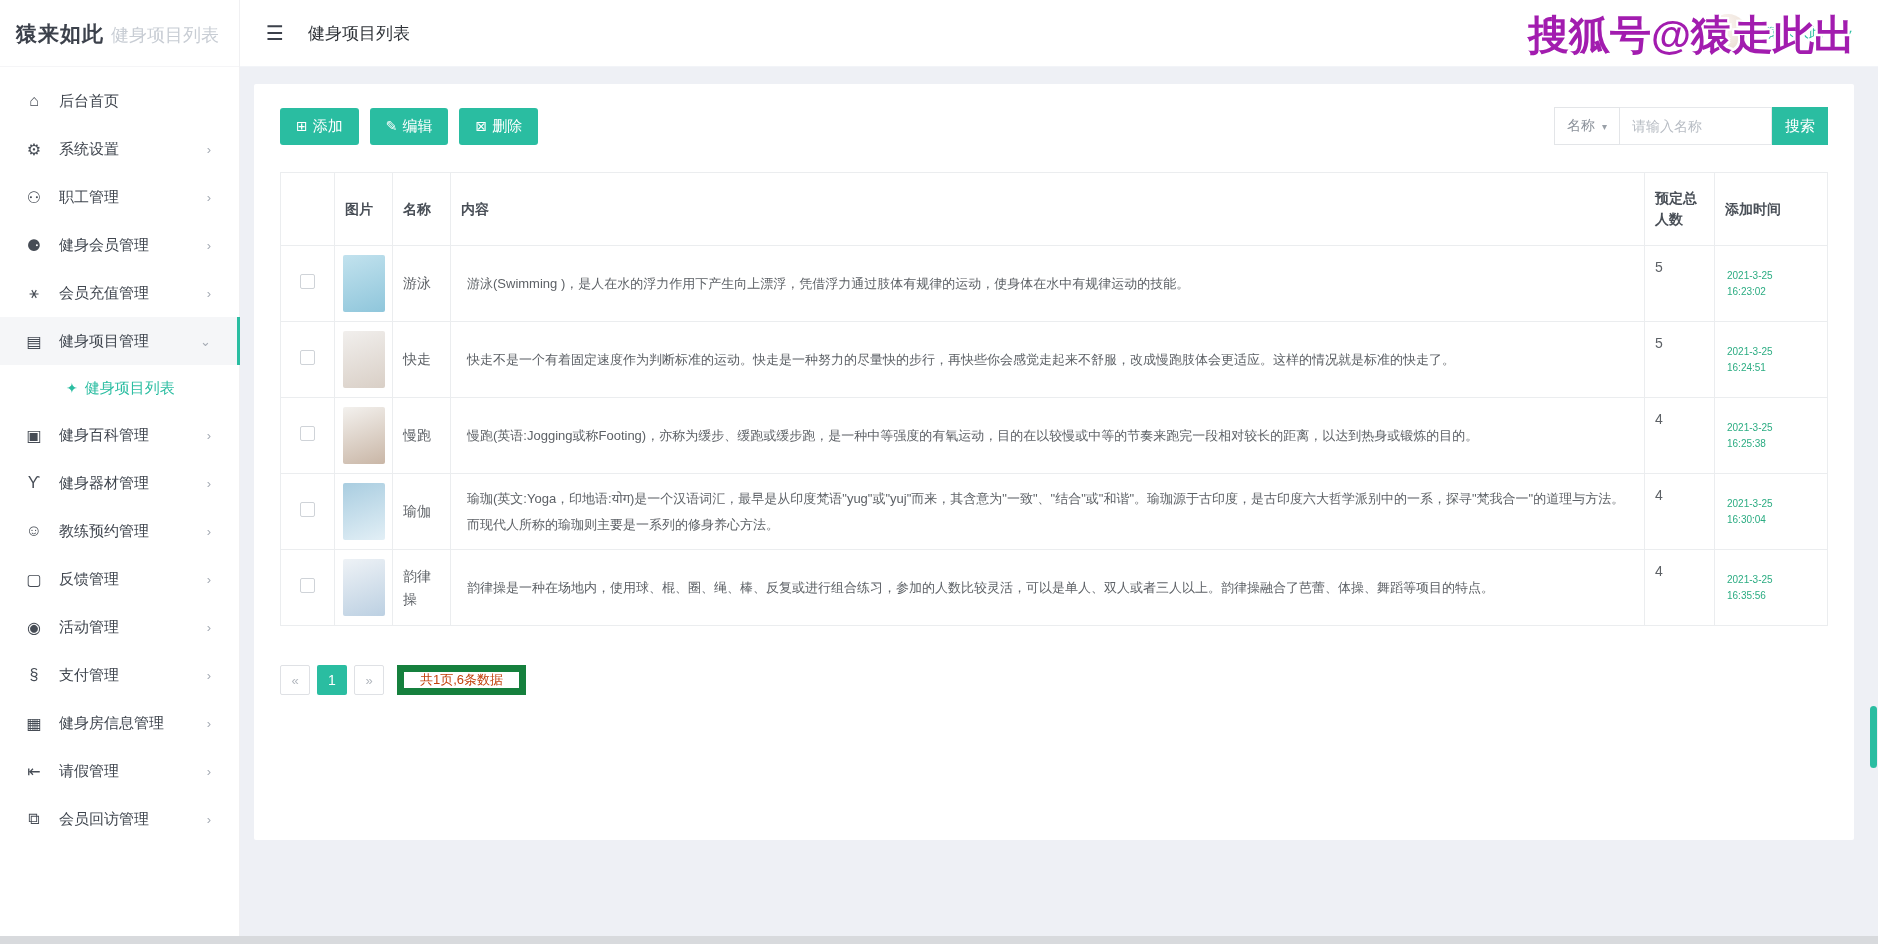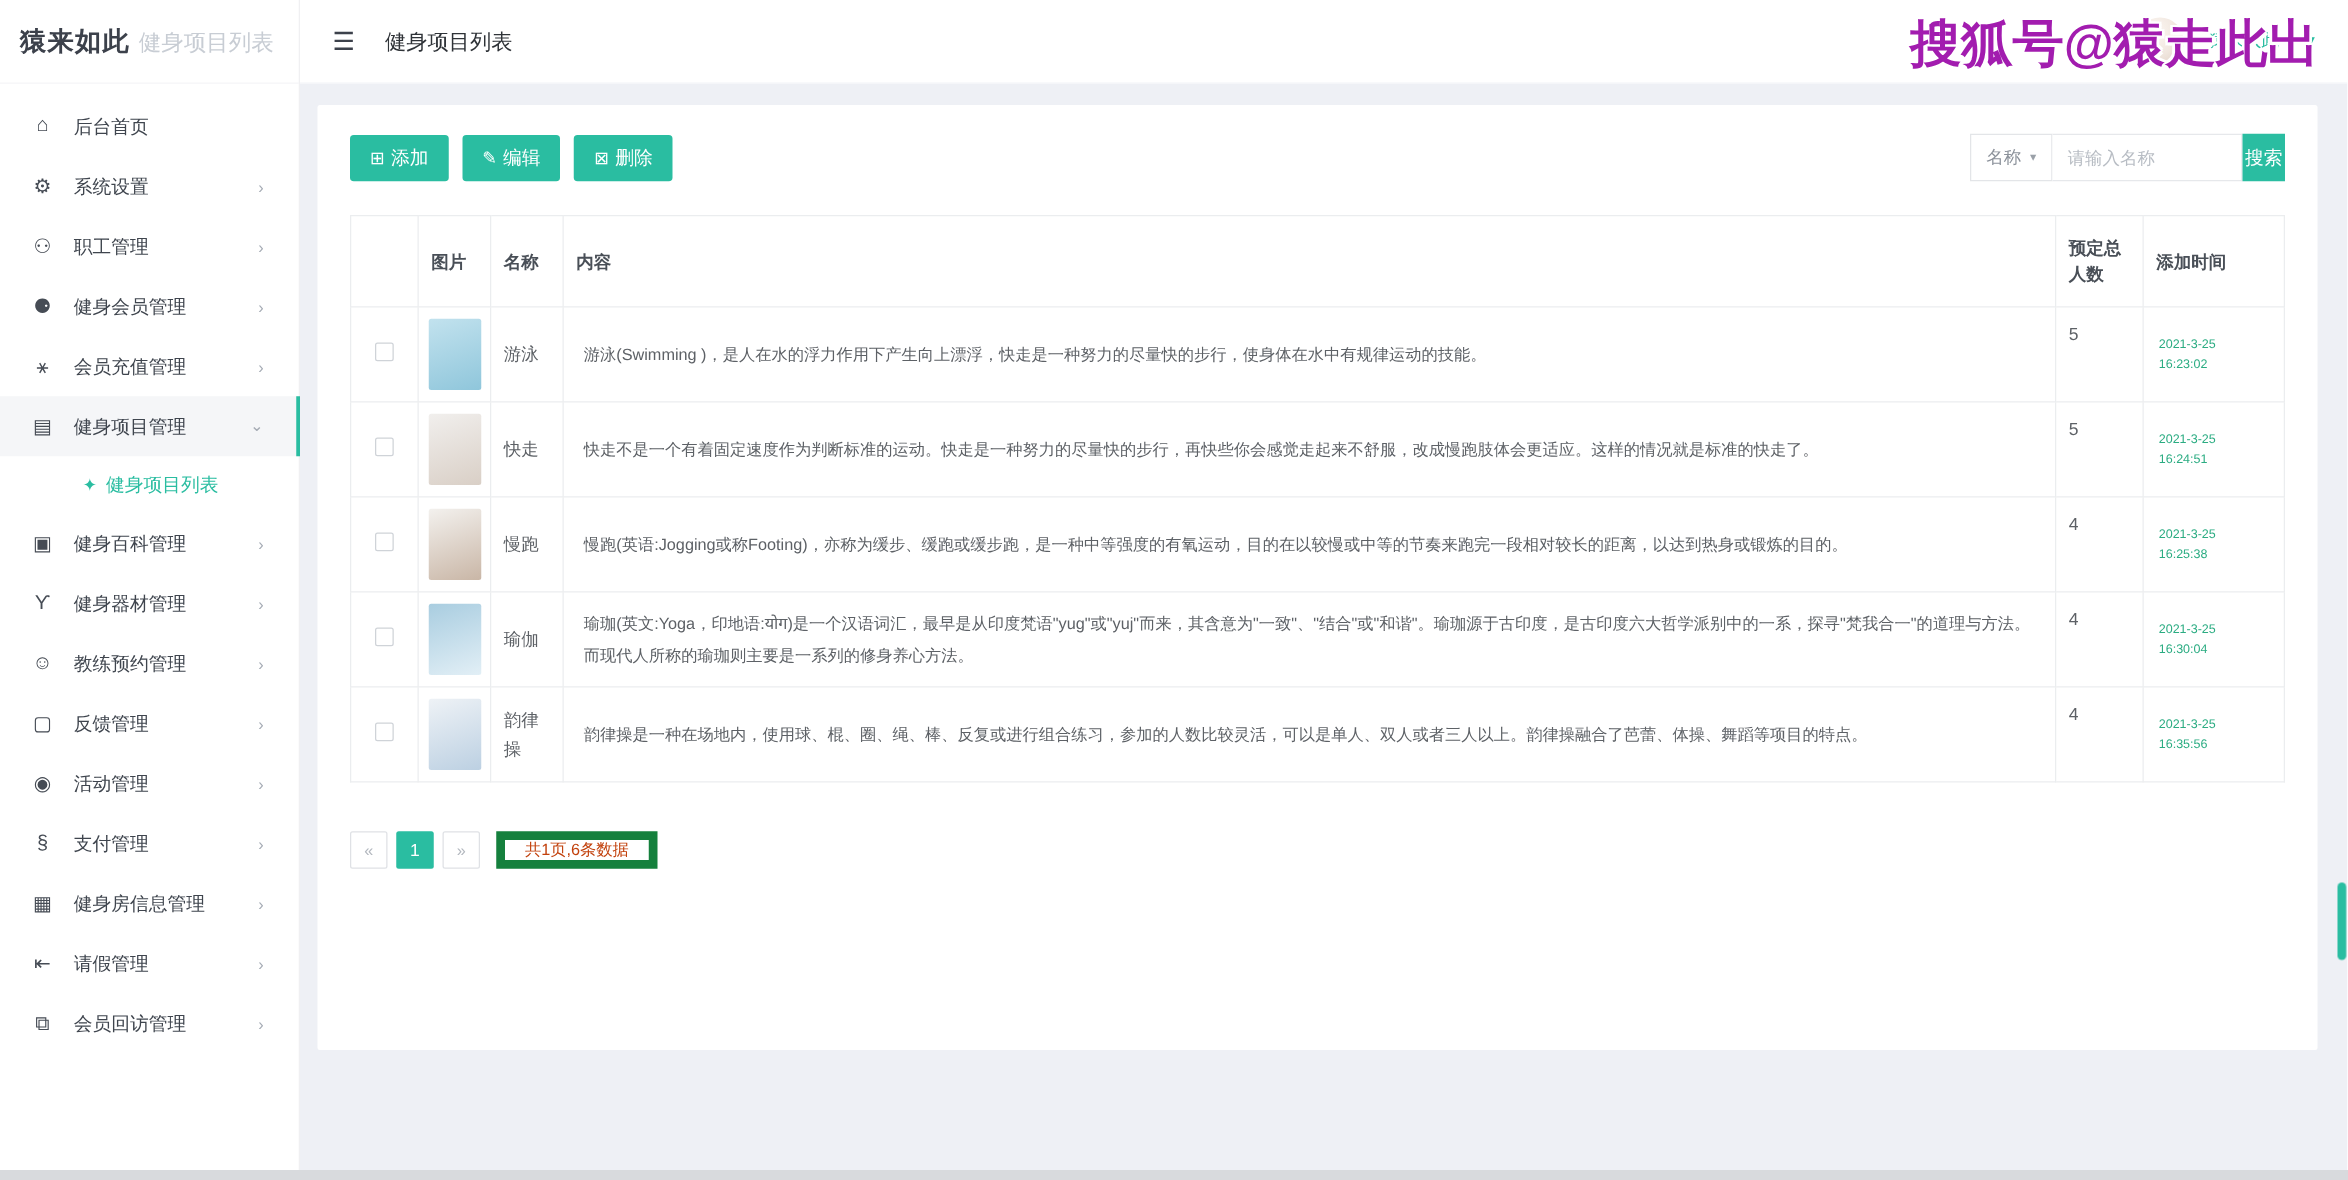--- a/index.html
+++ b/index.html
@@ -40,21 +40,21 @@
 
   
   .toolbar { display:flex; align-items:center; margin-bottom:27px; }
   .btn { background:var(--accent); color:#fff; height:37px; padding:0 16px; border:none; border-radius:3px; margin-right:11px; font-size:15px; display:flex; align-items:center; gap:5px; cursor:pointer; font-family:inherit; }
   .btn .b-icon { font-size:14px; }
   .search-group { margin-left:auto; display:flex; height:38px; }
   .field-select { border:1px solid #e3e5e8; background:#fff; padding:0 12px; display:flex; align-items:center; gap:7px; color:#8b919a; font-size:14px; cursor:pointer; }
   .fs-caret { font-size:10px; color:#9aa0a8; }
   .search-input { width:152px; border:1px solid #e6e8eb; border-left:none; padding:0 12px; font-size:14px; color:#4d7c0f; outline:none; font-family:inherit; }
   .search-input::placeholder { color:#b8bdc4; }
-  .btn-search { background:var(--accent); color:#fff; border:none; width:34px; font-size:15px; cursor:pointer; font-family:inherit; }
+  .btn-search { background:var(--accent); color:#fff; border:none; width:56px; font-size:15px; cursor:pointer; font-family:inherit; }
 
   
   table.grid { width:100%; border-collapse:collapse; }
   .grid th, .grid td { border:1px solid #ebedef; }
   .grid thead th { color:#494f57; font-weight:bold; font-size:14px; text-align:left; padding:15px 10px; line-height:1.5; }
   .grid thead th:first-child { width:54px; }
   .c-check { width:54px; text-align:center; vertical-align:middle; }
   .checkbox { width:15px; height:15px; border:1px solid #cfd3d8; border-radius:2px; display:inline-block; background:#fff; cursor:pointer; }
   .c-img { width:58px; text-align:center; vertical-align:middle; }
   .thumb { width:42px; height:57px; border-radius:2px; display:block; margin:9px auto; }
@@ -216,21 +216,21 @@
                 <th>添加时间</th>
               </tr>
           </thead>
           <tbody id="rows">
               <tr>
     <td class="c-check"><span class="checkbox"></span></td>
     <td class="c-img">
                   <span class="thumb" style="background: linear-gradient(160deg, rgb(194, 226, 238), rgb(143, 198, 219));"></span>
                 </td>
     <td class="c-name">游泳</td>
-    <td class="c-content">游泳(Swimming )，是人在水的浮力作用下产生向上漂浮，快走是一种努力的尽量快的步行，使身体在水中有规律运动的技能。</td>
+    <td class="c-content">游泳(Swimming )，是人在水的浮力作用下产生向上漂浮，凭借浮力通过肢体有规律的运动，使身体在水中有规律运动的技能。</td>
     <td class="c-count">5</td>
     <td class="c-time">
       <div class="t-date">2021-3-25</div>
       <div class="t-time">16:23:02</div>
     </td>
   </tr>
               <tr>
     <td class="c-check"><span class="checkbox"></span></td>
     <td class="c-img">
                   <span class="thumb" style="background: linear-gradient(160deg, rgb(241, 239, 237), rgb(217, 207, 198));"></span>

